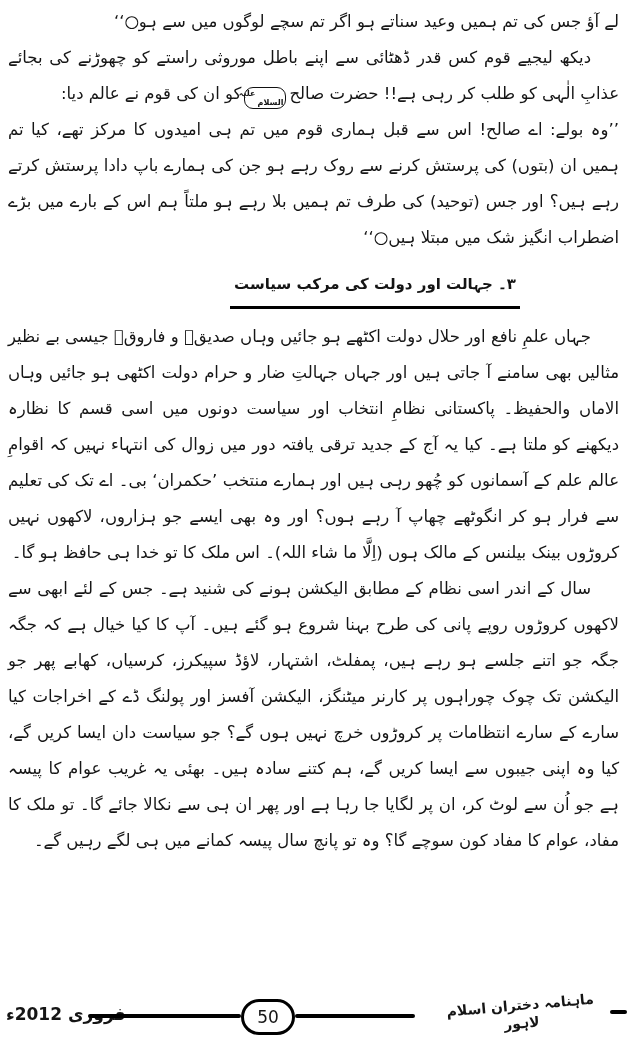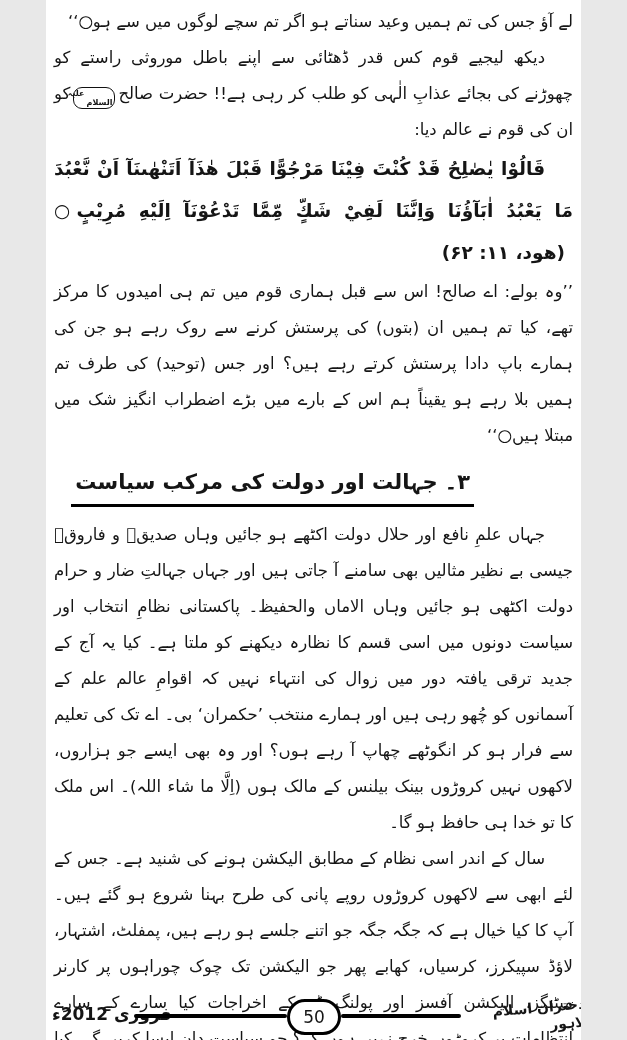--- a/index.html
+++ b/index.html
@@ -1,18 +1,18 @@
 <!DOCTYPE html>
 <html lang="ur" dir="rtl"><head>
 <meta charset="utf-8">
 <style>
   html,body{margin:0;padding:0;background:#e8e8e8;}
   .page{
     position:relative;
-    width:535px;height:1040px;
+    width:627px;height:1040px;
     background:#ffffff;
     margin:0 auto;
     overflow:hidden;
     font-family:"DejaVu Sans",sans-serif;
     color:#151515;
     direction:rtl;
   }
   .content{
     position:absolute;
     top:4px;right:8px;left:8px;
@@ -37,21 +37,21 @@
     font-weight:bold;
     border:1px solid #111;
     border-radius:9px;
     padding:1px 2px;
     margin:0 3px;
   }
   .heading{
     width:max-content;
     max-width:520px;
     margin:8px 99px 10px auto;
-    font-size:21px;
+    font-size:15px;
     font-weight:bold;
     line-height:40px;
     border-bottom:3px solid #000;
     padding:0 4px 2px 4px;
     text-align:center;
   }
   
   .footer-date{
     position:absolute;left:6px;top:1004px;
     font-size:17px;font-weight:bold;
@@ -92,23 +92,22 @@
 <body>
 
 <div class="page">
 
   <div class="content">
 
     <p>لے آؤ جس کی تم ہمیں وعید سناتے ہو اگر تم سچے لوگوں میں سے ہو○‘‘</p>
 
     <p class="indent"><span>دیکھ لیجیے قوم کس قدر ڈھٹائی سے اپنے باطل موروثی راستے کو چھوڑنے کی بجائے عذابِ الٰہی کو طلب کر رہی ہے!! حضرت صالح</span><span class="seal">علیہ السلام</span><span>کو ان کی قوم نے عالم دیا:</span></p>
 
-    <p class="arabic indent"><span>قَالُوْا يٰصٰلِحُ قَدْ كُنْتَ فِيْنَا مَرْجُوًّا قَبْلَ هٰذَآ اَتَنْهٰىنَآ اَنْ نَّعْبُدَ مَا يَعْبُدُ اٰبَآؤُنَا وَاِنَّنَا لَفِيْ شَكٍّ مِّمَّا تَدْعُوْنَآ اِلَيْهِ مُرِيْبٍ○</span> <span class="verse-ref">(هود، ۱۱: ۶۲)</span></p>
 
-    <p>’’وہ بولے: اے صالح! اس سے قبل ہماری قوم میں تم ہی امیدوں کا مرکز تھے، کیا تم ہمیں ان (بتوں) کی پرستش کرنے سے روک رہے ہو جن کی ہمارے باپ دادا پرستش کرتے رہے ہیں؟ اور جس (توحید) کی طرف تم ہمیں بلا رہے ہو یقیناً ہم اس کے بارے میں بڑے اضطراب انگیز شک میں مبتلا ہیں○‘‘</p>
+    <p>’’وہ بولے: اے صالح! اس سے قبل ہماری قوم میں تم ہی امیدوں کا مرکز تھے، کیا تم ہمیں ان (بتوں) کی پرستش کرنے سے روک رہے ہو جن کی ہمارے باپ دادا پرستش کرتے رہے ہیں؟ اور جس (توحید) کی طرف تم ہمیں بلا رہے ہو ملتاً ہم اس کے بارے میں بڑے اضطراب انگیز شک میں مبتلا ہیں○‘‘</p>
 
 
     <div class="heading">۳۔ جہالت اور دولت کی مرکب سیاست</div>
 
     <p class="indent">جہاں علمِ نافع اور حلال دولت اکٹھے ہو جائیں وہاں صدیقؓ و فاروقؓ جیسی بے نظیر مثالیں بھی سامنے آ جاتی ہیں اور جہاں جہالتِ ضار و حرام دولت اکٹھی ہو جائیں وہاں الاماں والحفیظ۔ پاکستانی نظامِ انتخاب اور سیاست دونوں میں اسی قسم کا نظارہ دیکھنے کو ملتا ہے۔ کیا یہ آج کے جدید ترقی یافتہ دور میں زوال کی انتہاء نہیں کہ اقوامِ عالم علم کے آسمانوں کو چُھو رہی ہیں اور ہمارے منتخب ’حکمران‘ بی۔ اے تک کی تعلیم سے فرار ہو کر انگوٹھے چھاپ آ رہے ہوں؟ اور وہ بھی ایسے جو ہزاروں، لاکھوں نہیں کروڑوں بینک بیلنس کے مالک ہوں (اِلَّا ما شاء اللہ)۔ اس ملک کا تو خدا ہی حافظ ہو گا۔</p>
 
     <p class="indent">سال کے اندر اسی نظام کے مطابق الیکشن ہونے کی شنید ہے۔ جس کے لئے ابھی سے لاکھوں کروڑوں روپے پانی کی طرح بہنا شروع ہو گئے ہیں۔ آپ کا کیا خیال ہے کہ جگہ جگہ جو اتنے جلسے ہو رہے ہیں، پمفلٹ، اشتہار، لاؤڈ سپیکرز، کرسیاں، کھابے پھر جو الیکشن تک چوک چوراہوں پر کارنر میٹنگز، الیکشن آفسز اور پولنگ ڈے کے اخراجات کیا سارے کے سارے انتظامات پر کروڑوں خرچ نہیں ہوں گے؟ جو سیاست دان ایسا کریں گے، کیا وہ اپنی جیبوں سے ایسا کریں گے، ہم کتنے سادہ ہیں۔ بھئی یہ غریب عوام کا پیسہ ہے جو اُن سے لوٹ کر، ان پر لگایا جا رہا ہے اور پھر ان ہی سے نکالا جائے گا۔ تو ملک کا مفاد، عوام کا مفاد کون سوچے گا؟ وہ تو پانچ سال پیسہ کمانے میں ہی لگے رہیں گے۔</p>
 
   </div>
 

